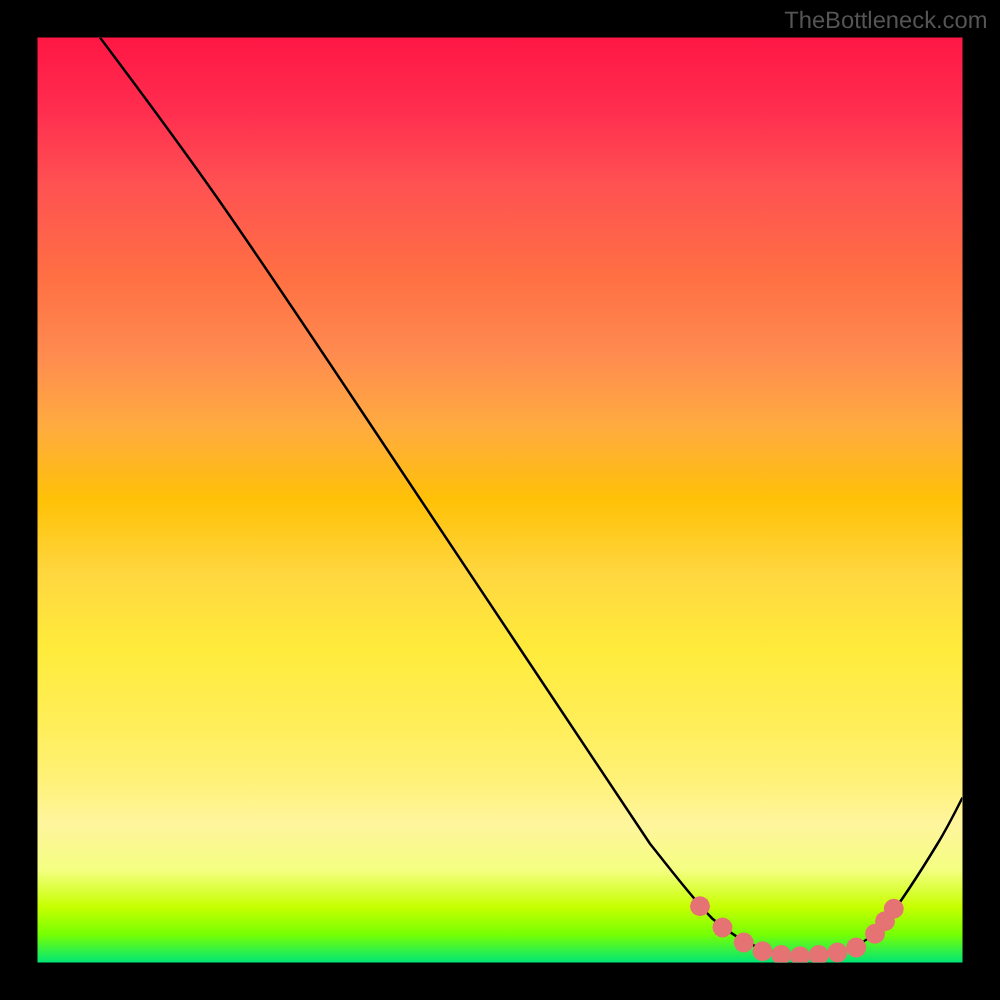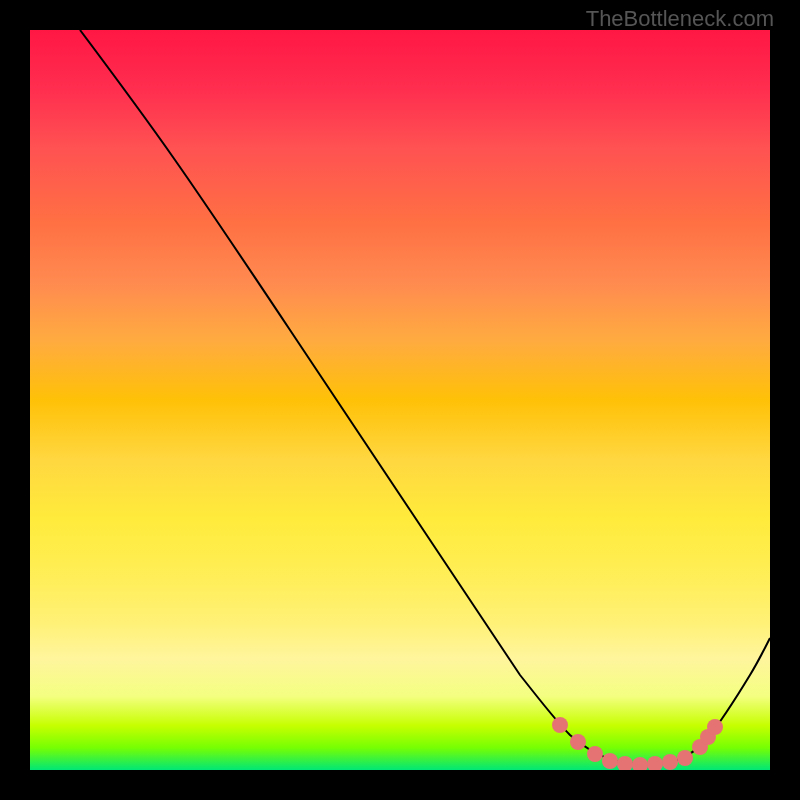--- a/index.html
+++ b/index.html
@@ -1,18 +1,18 @@
 <!DOCTYPE html>
 <html><head>
 <meta charset="utf-8">
 <style>
 *{margin:0;padding:0;box-sizing:border-box}
 body{background:#000;width:800px;height:800px;position:relative;font-family:Arial,sans-serif}
 .container{width:800px;height:800px;position:relative;background:#000}
-.watermark{position:absolute;top:6px;right:26px;color:#555;font-size:22px;font-weight:500;z-index:10}
+.watermark{position:absolute;top:6px;right:10px;color:#555;font-size:19px;font-weight:500;z-index:10}
 .plot-area{position:absolute;left:30px;top:30px;width:740px;height:740px;background:linear-gradient(to bottom,
 #ff1744 0%,
 #ff2e4f 8%,
 #ff5252 16%,
 #ff7043 26%,
 #ff8a50 34%,
 #ffab40 42%,
 #ffc107 50%,
 #ffd740 58%,
 #ffeb3b 66%,

